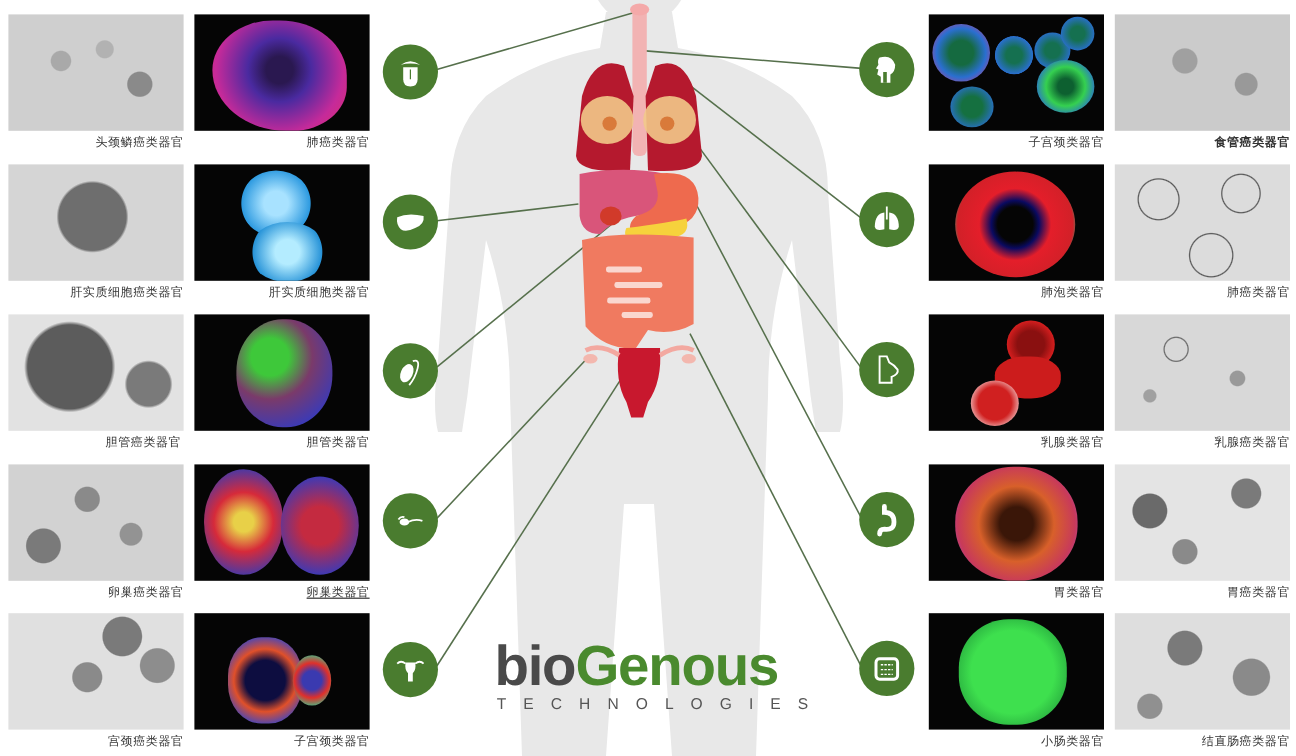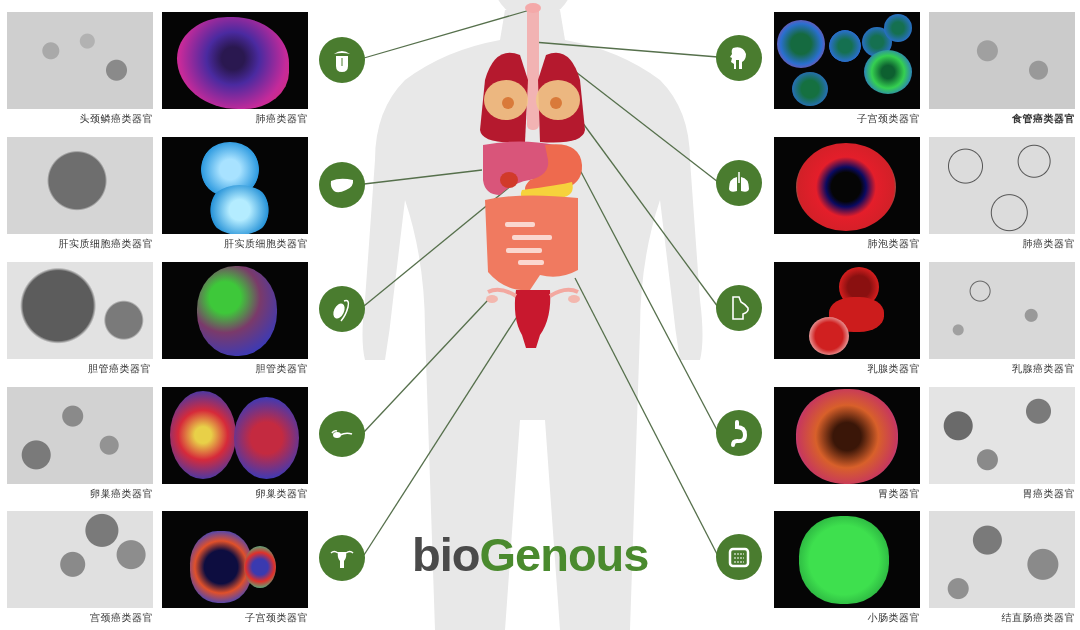--- a/index.html
+++ b/index.html
@@ -124,21 +124,21 @@
         <path d="M18 8 Q24 6 22 14 Q20 22 15 28" stroke="#fff" stroke-width="1.5" fill="none"></path>
       </svg>
   </div>
 
   <div class="tile bright" style="left:7px;top:387px;background:radial-gradient(circle at 20% 70%,#7a7a7a 0 14px,transparent 15px),radial-gradient(circle at 45% 30%,#8a8a8a 0 10px,transparent 11px),radial-gradient(circle at 70% 60%,#939393 0 9px,transparent 10px),#d2d2d2;"></div>
   <div class="cap" style="left:7px;top:487px;">卵巢癌类器官</div>
   <div class="tile dark" style="left:162px;top:387px;">
     <div style="position:absolute;left:8px;top:4px;width:66px;height:88px;border-radius:50%;background:radial-gradient(circle,#e8d048 0 15%,#d62a3a 45%,#3a3ab0 85%,transparent 88%);"></div>
     <div style="position:absolute;left:72px;top:10px;width:65px;height:82px;border-radius:50%;background:radial-gradient(circle,#c42a40 0 30%,#3a3ab8 80%,transparent 83%);"></div>
   </div>
-  <div class="cap" style="left:162px;top:487px;">卵巢类器官</div>
+  <div class="cap" style="left:162px;top:487px;text-decoration:underline;">卵巢类器官</div>
   <div class="ico" style="left:319px;top:411px;">
     <svg viewBox="0 0 32 32">
         <ellipse cx="11" cy="17" rx="4" ry="3" fill="#fff"></ellipse>
         <path d="M14 17 Q20 14 26 16" stroke="#fff" stroke-width="1.6" fill="none"></path>
         <path d="M6 15 Q8 12 11 13" stroke="#fff" stroke-width="1.5" fill="none"></path>
       </svg>
   </div>
 
   <div class="tile bright" style="left:7px;top:511px;background:radial-gradient(circle at 65% 20%,#7a7a7a 0 16px,transparent 17px),radial-gradient(circle at 45% 55%,#8a8a8a 0 12px,transparent 13px),radial-gradient(circle at 85% 45%,#8d8d8d 0 14px,transparent 15px),#e0e0e0;"></div>
   <div class="cap" style="left:7px;top:611px;">宫颈癌类器官</div>
@@ -220,14 +220,15 @@
   </div>
   <div class="tile dark" style="left:774px;top:511px;">
     <div style="position:absolute;left:25px;top:5px;width:90px;height:88px;border-radius:46%;background:radial-gradient(circle,#3ee04e 0 55%,#2ab040 78%,#c0a040 88%,transparent 90%);"></div>
   </div>
   <div class="cap" style="left:774px;top:611px;">小肠类器官</div>
   <div class="tile bright" style="left:929px;top:511px;background:radial-gradient(circle at 40% 30%,#7a7a7a 0 14px,transparent 15px),radial-gradient(circle at 78% 55%,#8a8a8a 0 15px,transparent 16px),radial-gradient(circle at 20% 80%,#909090 0 10px,transparent 11px),#dedede;"></div>
   <div class="cap" style="left:929px;top:611px;">结直肠癌类器官</div>
 
   <div class="logo">
     <div class="logo-main"><span class="logo-bio">bio</span><span class="logo-gen">Genous</span></div>
+    <div class="logo-sub">TECHNOLOGIES</div>
   </div>
 </div>
 
 </body></html>

